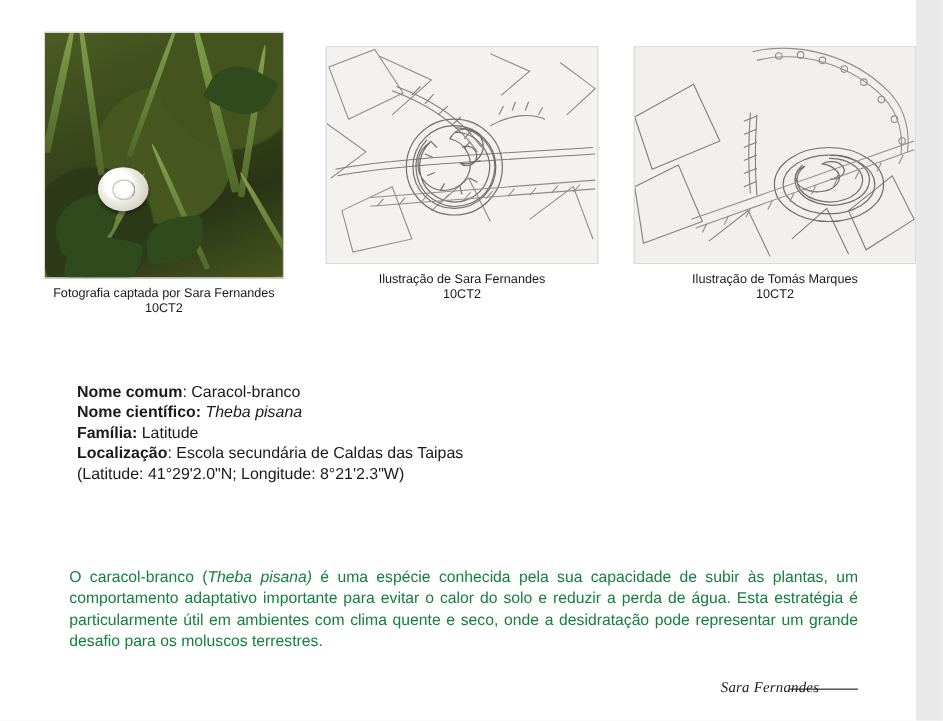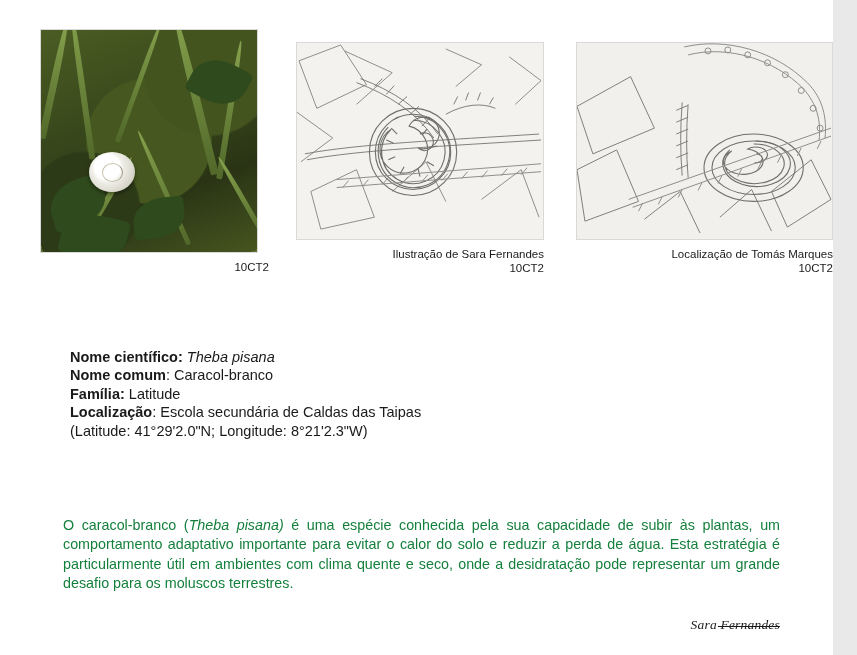--- a/index.html
+++ b/index.html
@@ -42,21 +42,21 @@
   .media {
     position: absolute;
   }
   .media-frame {
     border: 1px solid #d9d9d9;
     box-sizing: border-box;
     overflow: hidden;
     position: relative;
   }
   .caption {
-    text-align: right;
+    text-align: center;
     font-size: 11.5px;
     color: #1a1a1a;
     line-height: 14px;
     margin-top: 7px;
     font-family: "Liberation Sans", sans-serif;
   }
 
   
   .photo1 { left: 40px; top: 29px; }
   .photo1 .media-frame {
@@ -155,21 +155,21 @@
     text-align: justify;
   }
   .para i { font-style: italic; }
 
   
   .signature {
     position: absolute;
     left: 620px;
     top: 617px;
     width: 160px;
-    text-align: right;
+    text-align: center;
     font-family: "Liberation Serif", serif;
     font-size: 13.5px;
     font-style: italic;
     color: #1a1a1a;
     letter-spacing: .2px;
   }
   .signature .strike {
     position: absolute;
     right: 0;
     top: 9px;
@@ -196,20 +196,21 @@
         <div class="blade" style="left:120px;top:95px;width:5px;height:125px;transform:rotate(-24deg);"></div>
         <div class="blade" style="left:60px;top:120px;width:6px;height:110px;transform:rotate(30deg);"></div>
         <div class="blade" style="left:200px;top:120px;width:5px;height:100px;transform:rotate(-30deg);"></div>
         <div class="leaf" style="left:8px;top:150px;width:58px;height:46px;transform:rotate(-18deg);"></div>
         <div class="leaf" style="left:20px;top:185px;width:66px;height:44px;transform:rotate(12deg);"></div>
         <div class="leaf" style="left:150px;top:30px;width:56px;height:44px;transform:rotate(28deg);"></div>
         <div class="leaf" style="left:92px;top:168px;width:52px;height:40px;transform:rotate(-6deg);"></div>
         <div class="snail-shell"></div>
       </div>
       <div class="caption">
+        <div>Fotografia captada por Sara Fernandes</div>
         <div>10CT2</div>
       </div>
     </div>
 
     <div class="media draw1">
       <div class="media-frame">
         <svg viewBox="0 0 248 198" preserveAspectRatio="none">
           <rect x="0" y="0" width="248" height="198" fill="#f3f2ee"></rect>
           <g stroke="#8d8d8a" stroke-width="1" fill="none">
             <path d="M2 18 L44 2 L70 42 L20 66 Z"></path>
@@ -285,33 +286,33 @@
             <path d="M66 162 l-4 8 M86 155 l-4 8 M106 148 l-4 8 M126 141 l-4 8 M146 134 l-4 8 M166 127 l-4 8 M186 120 l-4 8 M206 113 l-4 8 M226 106 l-4 8 M246 99 l-4 8"></path>
           </g>
           <g stroke="#7e7e7b" stroke-width="1" fill="none">
             <path d="M106 60 C104 86, 104 110, 106 134"></path>
             <path d="M112 62 C110 88, 110 112, 112 136"></path>
             <path d="M100 68 l12 -5 M100 80 l12 -5 M100 92 l12 -5 M100 104 l12 -5 M100 116 l12 -5 M100 128 l12 -5"></path>
           </g>
         </svg>
       </div>
       <div class="caption">
-        <div>Localização de Tomás Marques</div>
+        <div>Ilustração de Tomás Marques</div>
         <div>10CT2</div>
       </div>
     </div>
   </div>
 
   <div class="facts">
+    <div class="row">
+      <b>Nome comum</b><span>: </span><span>Caracol-branco</span>
+    </div>
     <div class="row">
       <b>Nome científico:</b>
       <i>Theba pisana</i>
-    </div>
-    <div class="row">
-      <b>Nome comum</b><span>: </span><span>Caracol-branco</span>
     </div>
     <div class="row">
       <b>Família:</b>
       <span>Latitude</span>
     </div>
     <div class="row">
       <b>Localização</b><span>: </span><span>Escola secundária de Caldas das Taipas</span>
     </div>
     <div class="row">(Latitude: 41°29'2.0"N; Longitude: 8°21'2.3"W)</div>
   </div>

